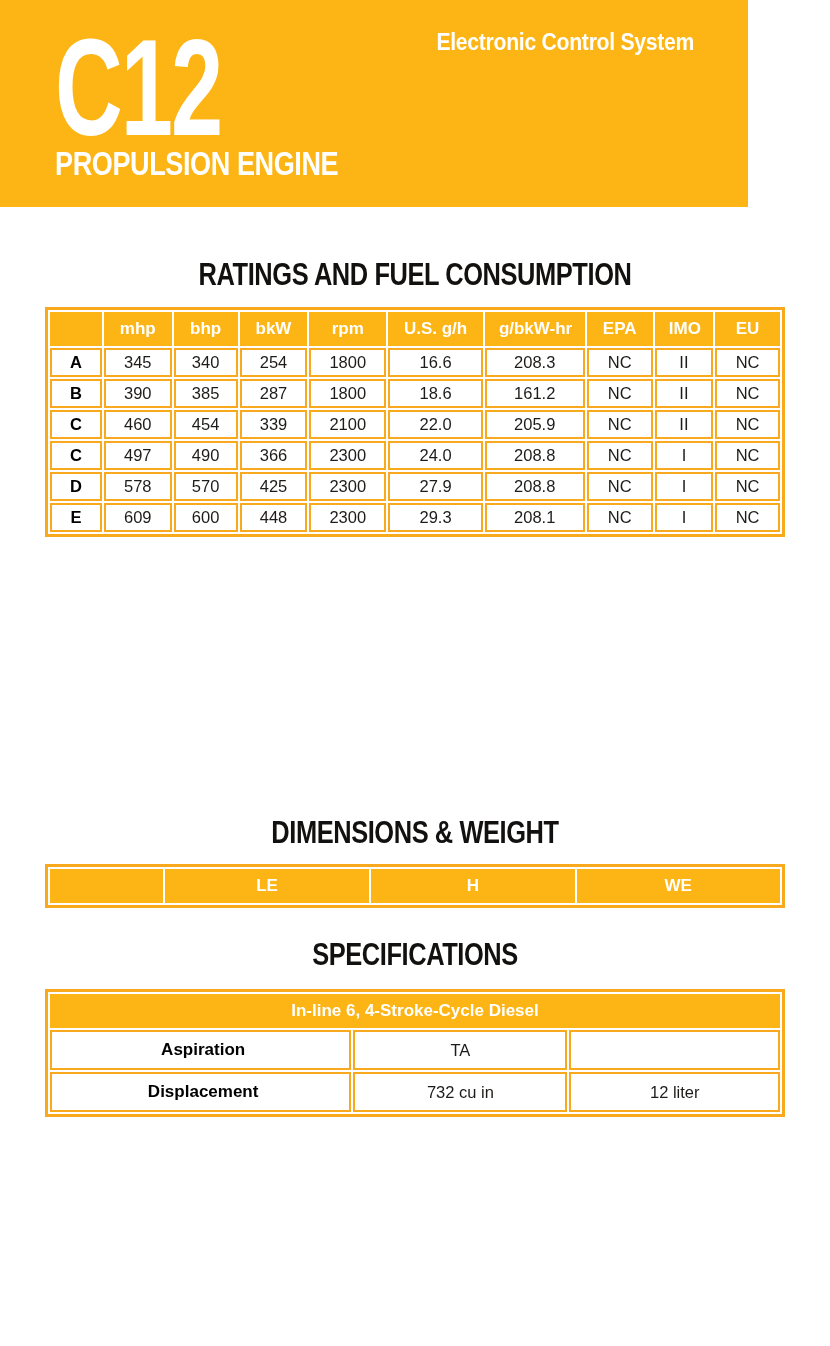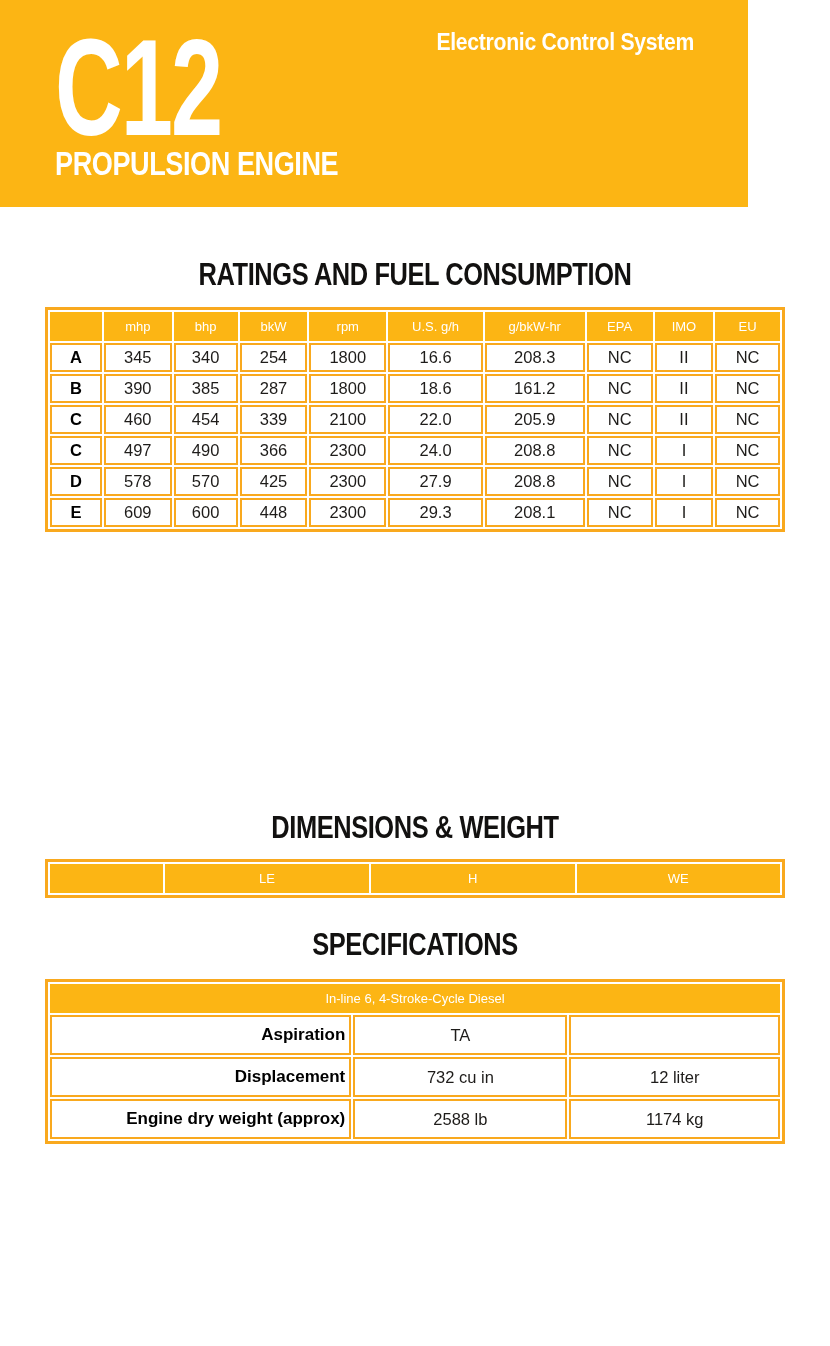--- a/index.html
+++ b/index.html
@@ -64,32 +64,32 @@
     table-layout:fixed;
   }
   th,td{
     border:2px solid var(--line);
     text-align:center;vertical-align:middle;
     overflow:hidden;white-space:nowrap;
   }
   thead th{
     background:var(--yellow);
     border-color:var(--yellow);
-    color:#fff;font-weight:normal;font-size:13px;
+    color:#fff;font-weight:bold;font-size:17px;
     padding:5px 12px;
   }
   tbody td{
     font-size:16.5px;color:var(--ink);
     padding:3px 2px;
   }
   td.row-label{font-weight:bold;color:#000;}
   
   .dim-table tbody td{padding:8px 2px;}
   .spec-table tbody td{padding:8px 4px;}
-  .spec-table td.row-label{text-align:right;padding-left:9px;font-size:17px;}
+  .spec-table td.row-label{text-align:center;padding-left:9px;font-size:17px;}
 </style>
 </head>
 <body>
 
 <div class="masthead">
   <div class="model">C12</div>
   <div class="masthead-tag">Electronic Control System</div>
   <div class="masthead-sub">PROPULSION ENGINE</div>
 </div>
 
@@ -236,19 +236,14 @@
       <tr>
         <td class="row-label">Aspiration</td>
         <td>TA</td>
         <td></td>
       </tr>
       <tr>
         <td class="row-label">Displacement</td>
         <td>732 cu in</td>
         <td>12 liter</td>
       </tr>
-      <tr>
-        <td class="row-label">Engine dry weight (approx)</td>
-        <td>2588 lb</td>
-        <td>1174 kg</td>
-      </tr>
     </tbody>
 </table>
 
 </body></html>

